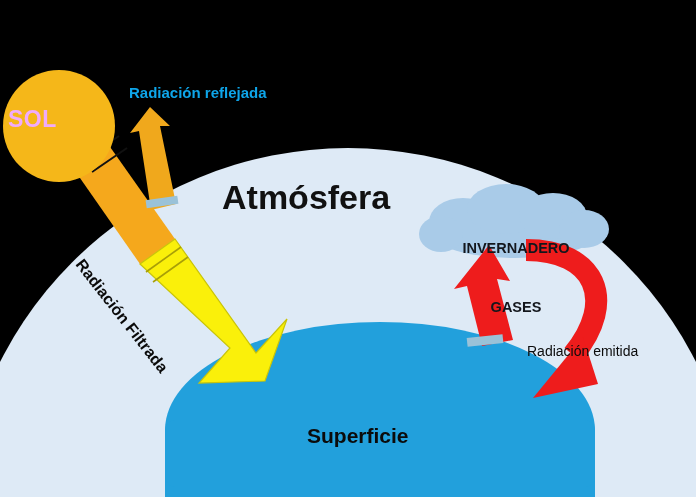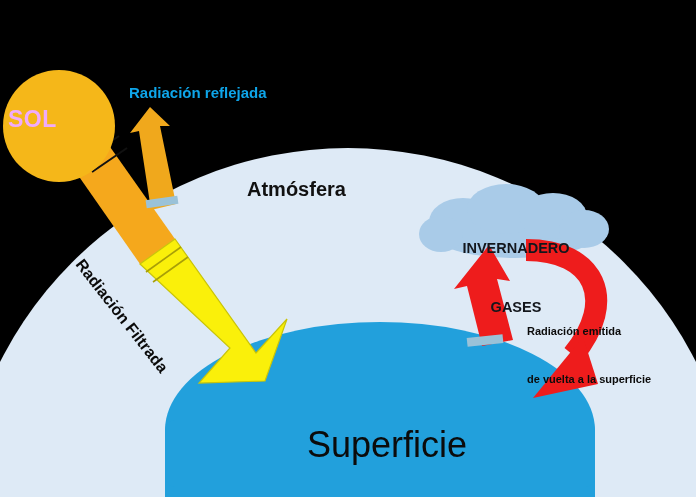--- a/index.html
+++ b/index.html
@@ -41,48 +41,48 @@
     letter-spacing: 0.5px;
   }
   #label-reflejada {
     left: 129px;
     top: 84px;
     font-size: 15px;
     font-weight: 700;
     color: #0ea5e9;
   }
   #label-atmosfera {
-    left: 247px;
+    left: 222px;
     top: 178px;
-    font-size: 20px;
+    font-size: 34px;
     font-weight: 700;
     color: #111111;
   }
   #label-superficie {
     left: 307px;
     top: 424px;
-    font-size: 36px;
-    font-weight: 400;
+    font-size: 21px;
+    font-weight: 700;
     color: #0B0B0B;
   }
   #label-gases {
     left: 435px;
     top: 200px;
     width: 162px;
     text-align: center;
     font-size: 14.5px;
     font-weight: 700;
     color: #13161C;
     line-height: 1.35;
   }
   #label-emitida {
     left: 527px;
-    top: 292px;
-    font-size: 11px;
-    font-weight: 700;
+    top: 300px;
+    font-size: 14px;
+    font-weight: 400;
     color: #0B0B0B;
     line-height: 1.45;
   }
   #label-filtrada {
     left: 86px;
     top: 256px;
     font-size: 16px;
     font-weight: 700;
     color: #0A0A0A;
     transform: rotate(52deg);
@@ -158,16 +158,15 @@
 
   <div class="label" id="label-superficie">Superficie</div>
 
   <div class="label" id="label-gases">
     <div>INVERNADERO</div>
     <div>GASES</div>
   </div>
 
   <div class="label" id="label-emitida">
     <div>Radiación emitida</div>
-    <div>de vuelta a la superficie</div>
   </div>
 
 </div>
 
 </body></html>

